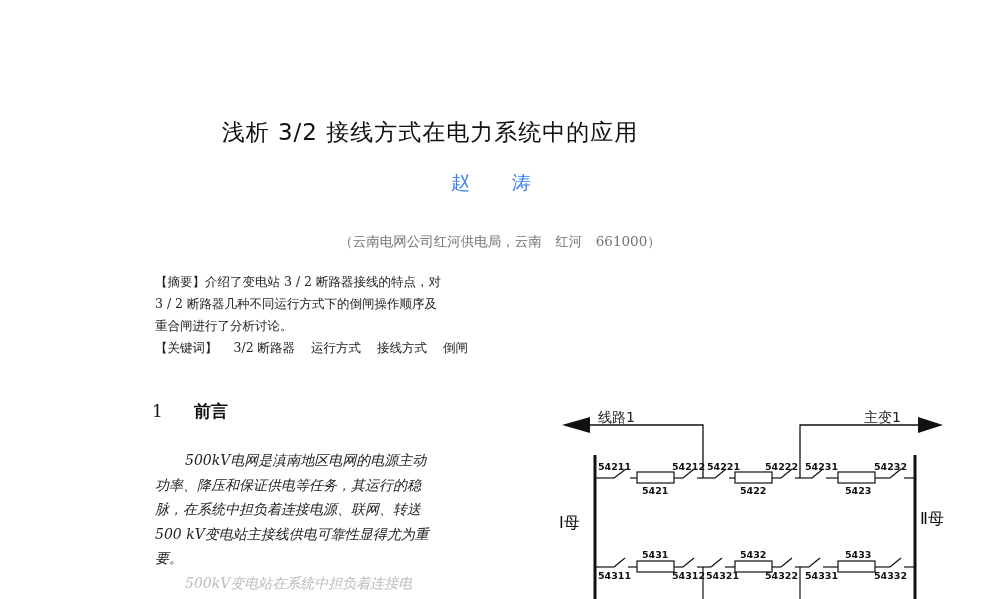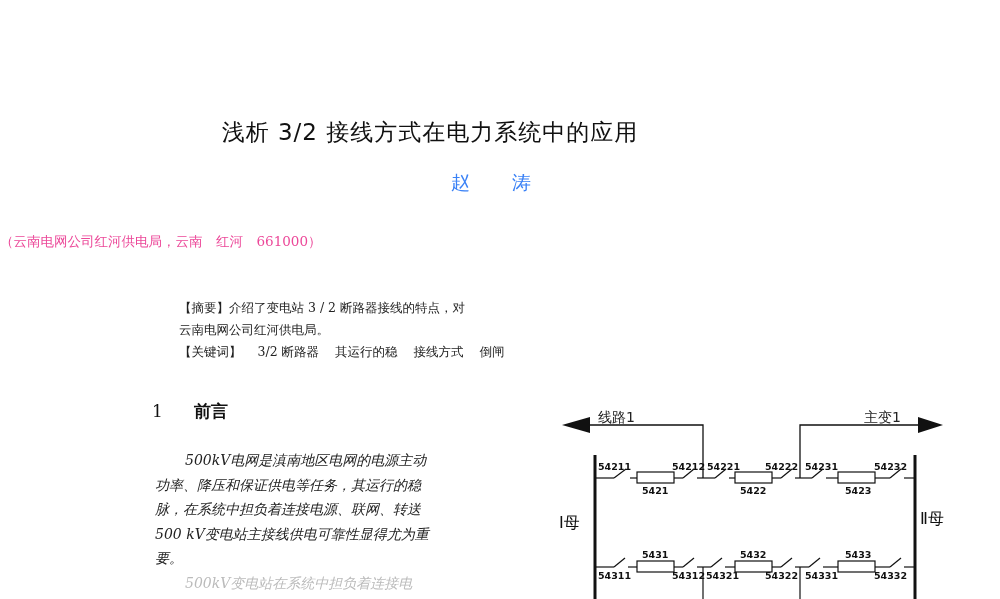--- a/index.html
+++ b/index.html
@@ -4,24 +4,24 @@
   <style>
     html, body { margin: 0; padding: 0; background: #ffffff; }
     body { width: 1000px; height: 599px; position: relative; overflow: hidden;
            font-family: "DejaVu Serif", "Liberation Serif", serif; color: #1a1a1a; }
     .abs { position: absolute; white-space: nowrap; }
     .title { left: 0; width: 860px; top: 117px; text-align: center;
              font-family: "DejaVu Sans", "Liberation Sans", sans-serif;
              font-size: 23px; letter-spacing: 1px; color: #111; }
     .author { left: 0; width: 1000px; top: 170px; text-align: center;
               font-size: 19px; letter-spacing: 18px; color: #3b82f6; }
-    .affil { left: 0; width: 1000px; top: 233px; 
-             font-size: 13.5px; color: #ec4899; word-spacing: 8px; }
-    .abstract { left: 155px; top: 297px; width: 360px; font-size: 12.5px;
-                line-height: 22px; color: #222; white-space: normal; margin-left: 24px; }
+    .affil { left: 0; width: 1000px; top: 233px; text-align: center;
+             font-size: 13.5px; color: #737373; word-spacing: 8px; }
+    .abstract { left: 155px; top: 271px; width: 360px; font-size: 12.5px;
+                line-height: 22px; color: #222; white-space: normal; }
     .abstract .line { display: block; white-space: nowrap; }
     .kw-sep { display: inline-block; width: 12px; }
     .section { left: 152px; top: 400px; font-size: 17px; font-weight: bold; color: #111; }
     .section .num { display: inline-block; width: 42px; font-weight: normal; }
     .body { left: 155px; top: 448px; width: 345px; font-size: 14px; line-height: 24.5px;
             color: #222; white-space: normal; }
     .body .line { display: block; white-space: nowrap; font-style: italic; }
     .body .indent { padding-left: 30px; }
     .body .cut { color: #bbb; }
     .diagram { position: absolute; left: 0; top: 0; }
@@ -29,25 +29,26 @@
   </style>
 </head>
 <body>
 
 <div class="abs title">浅析 3/2 接线方式在电力系统中的应用</div>
 <div class="abs author">赵 涛</div>
 <div class="abs affil">（云南电网公司红河供电局，云南　红河　661000）</div>
 
 <div class="abs abstract">
   <span class="line">【摘要】介绍了变电站 3 / 2 断路器接线的特点，对</span>
-  <span class="line">云南电网公司红河供电局。</span>
+  <span class="line">3 / 2 断路器几种不同运行方式下的倒闸操作顺序及</span>
+  <span class="line">重合闸进行了分析讨论。</span>
   <span class="line">
     <span>【关键词】</span><span class="kw-sep"></span>
     <span>3/2 断路器</span><span class="kw-sep"></span>
-    <span>其运行的稳</span><span class="kw-sep"></span>
+    <span>运行方式</span><span class="kw-sep"></span>
     <span>接线方式</span><span class="kw-sep"></span>
     <span>倒闸</span>
   </span>
 </div>
 
 <div class="abs section">
   <span class="num">1</span><span>前言</span>
 </div>
 
 <div class="abs body">

